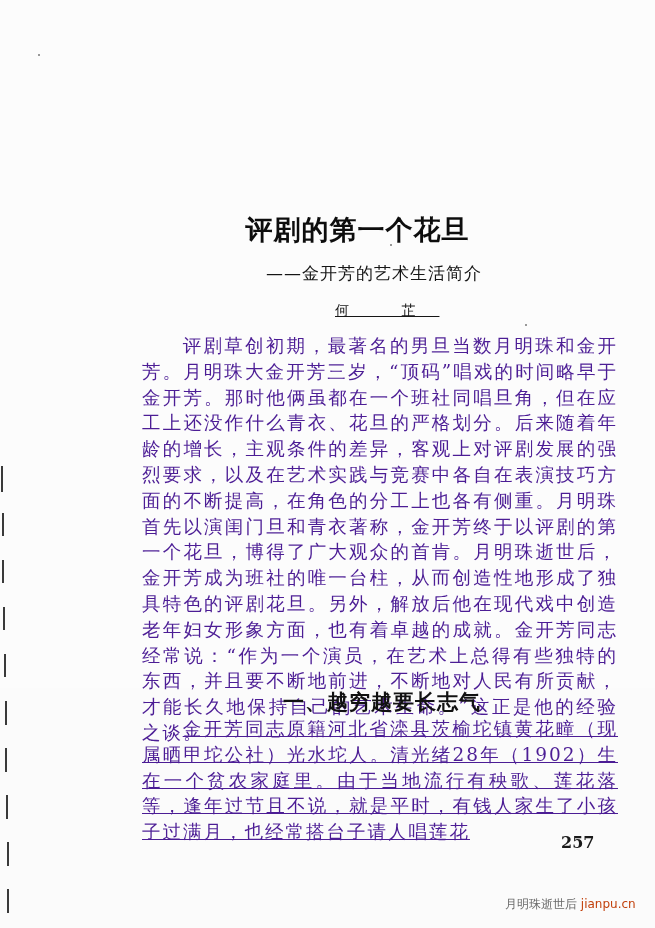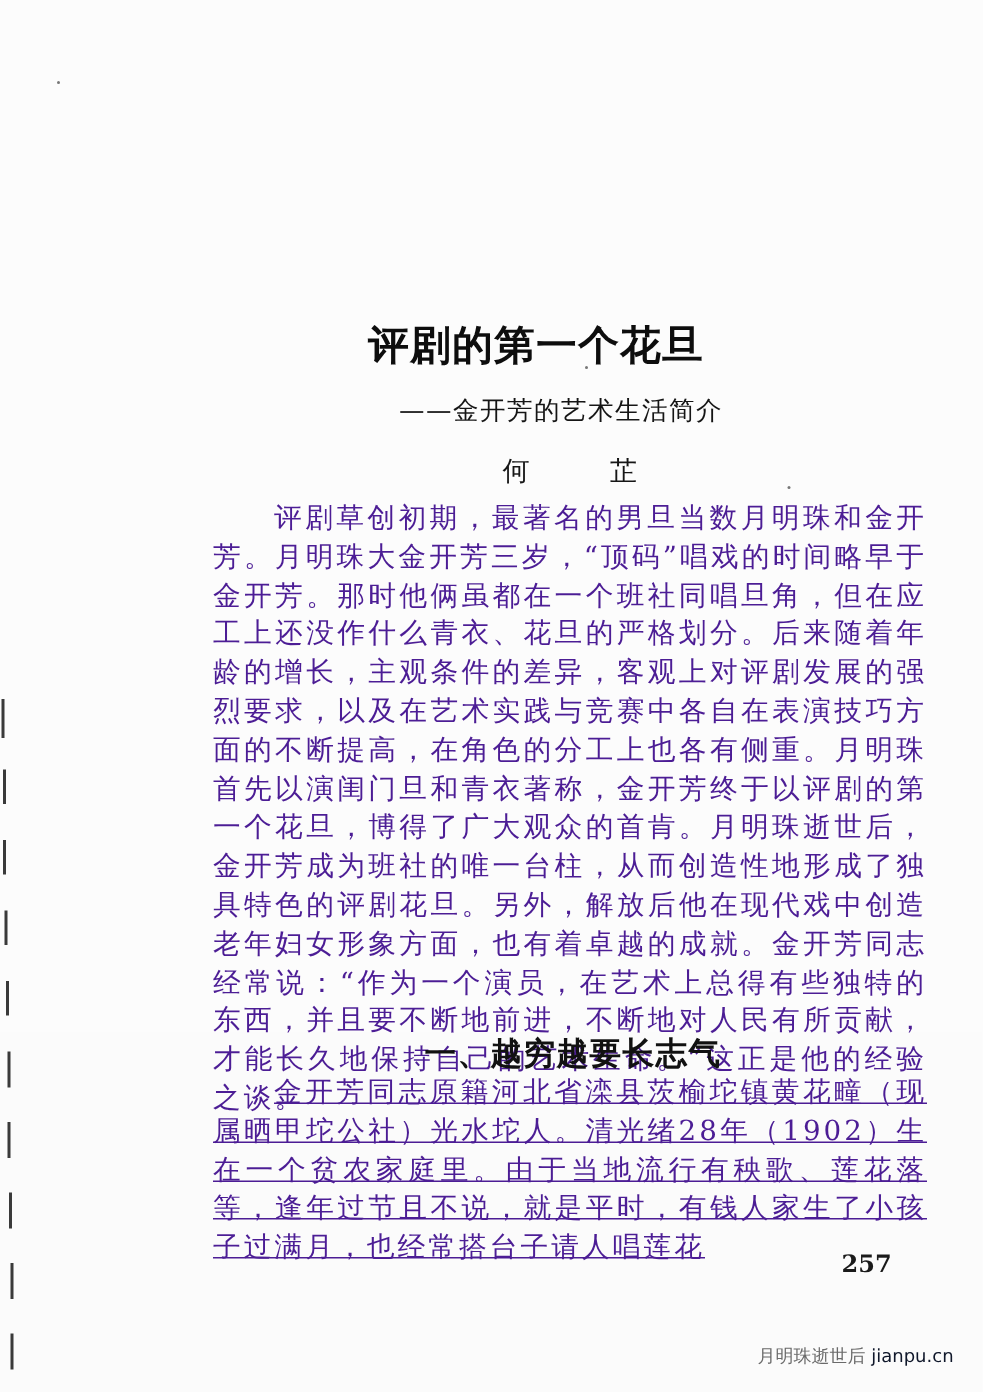--- a/index.html
+++ b/index.html
@@ -38,23 +38,24 @@
       top: 262px;
       font-size: 17px;
       letter-spacing: 1px;
       font-family: "DejaVu Sans", "Liberation Sans", sans-serif;
       color: #151515;
     }
     .author {
       position: absolute;
       left: 335px;
       top: 302px;
-      font-size: 18px;
+      font-size: 14px;
       letter-spacing: 24px;
       color: #161616;
+      text-decoration: underline;
     }
     .body-text {
       position: absolute;
       left: 142px;
       width: 476px;
       font-size: 18.5px;
       line-height: 25.8px;
       letter-spacing: 2px;
       text-align: justify;
       color: #4c1d95;
@@ -96,21 +97,21 @@
     .watermark {
       position: absolute;
       left: 505px;
       top: 896px;
       font-size: 12px;
       color: #6a6a6a;
       font-family: "DejaVu Sans", "Liberation Sans", sans-serif;
       white-space: nowrap;
     }
     .watermark .wm-en {
-      color: #0f172a;
+      color: #c2410c;
     }
     .speck {
       position: absolute;
       width: 2px; height: 2px;
       background: #777;
       border-radius: 1px;
     }
   </style>
 </head>
 <body>

